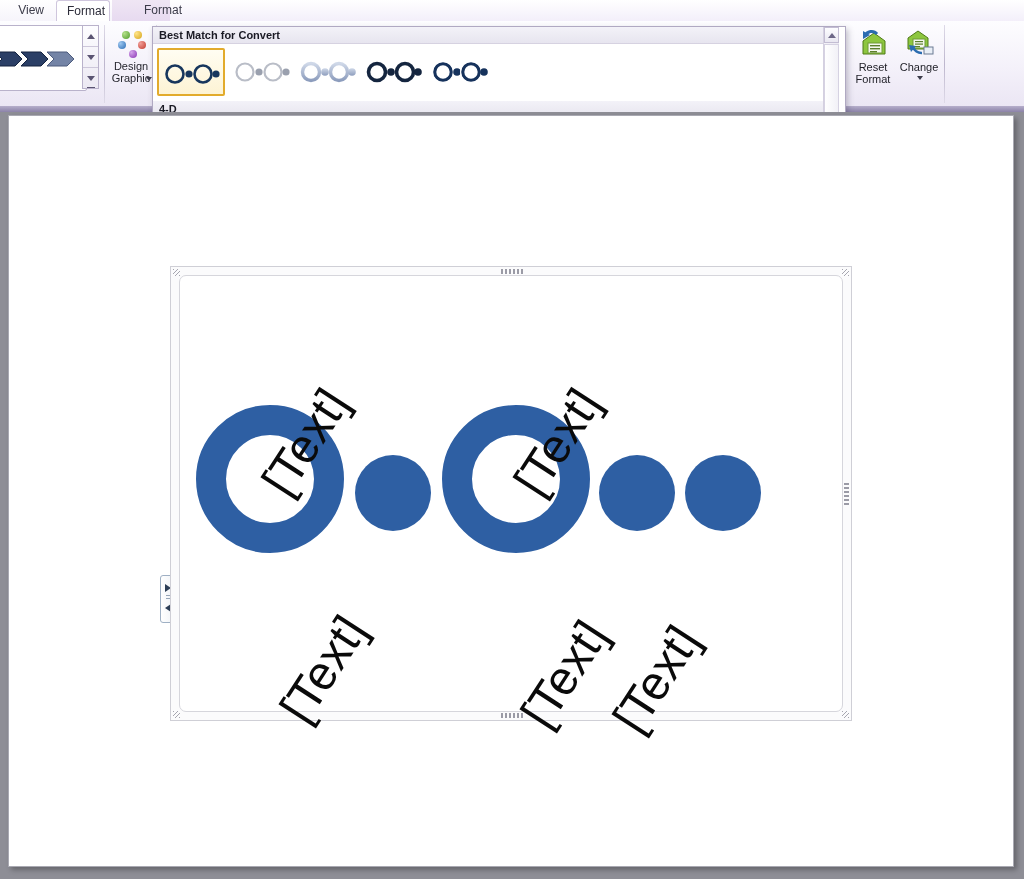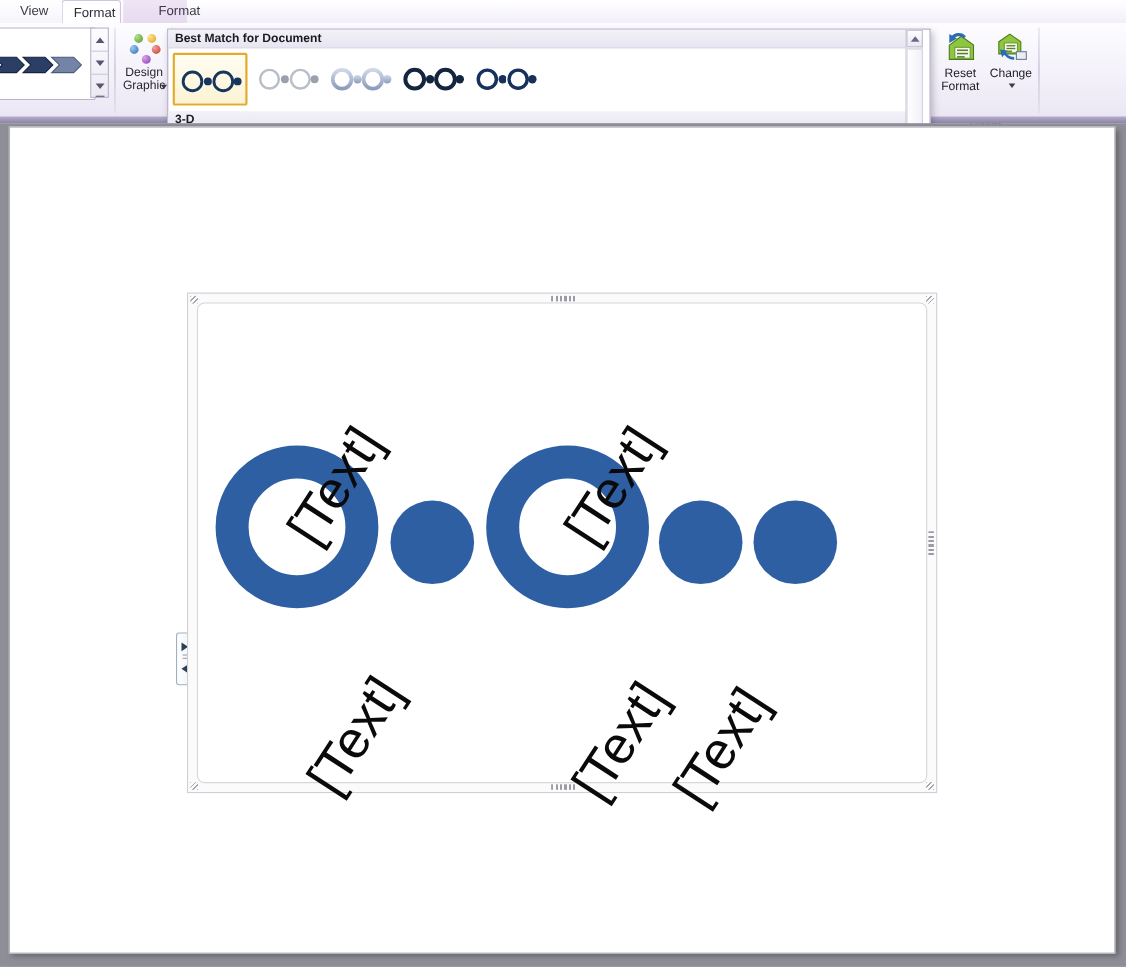--- a/index.html
+++ b/index.html
@@ -317,21 +317,21 @@
     </div>
     <div id="grp-reset-sep"></div>
 
   </div>
 
   <div id="ribbon-bottomband"></div>
 </div>
 
 <div id="gallery">
 
-  <div class="gal-header" id="hdr-best">Best Match for Document</div>
+  <div class="gal-header" id="hdr-best">Best Match for Convert</div>
 
   <div class="gal-row" id="row-best">
 
     <div class="gal-item selected" style="left:4px;">
       <svg class="gal-svg" viewBox="0 0 68 48">
         <circle cx="16" cy="24" r="8.5" fill="none" stroke="#17365d" stroke-width="2.6"></circle>
         <circle cx="30" cy="24" r="3.6" fill="#17365d"></circle>
         <circle cx="44" cy="24" r="8.5" fill="none" stroke="#17365d" stroke-width="2.6"></circle>
         <circle cx="57" cy="24" r="3.6" fill="#17365d"></circle>
       </svg>
@@ -375,21 +375,21 @@
         <circle cx="16" cy="24" r="8.5" fill="none" stroke="#16325c" stroke-width="3.6"></circle>
         <circle cx="16" cy="24" r="10.4" fill="none" stroke="#ffffff" stroke-width="1.2"></circle>
         <circle cx="30" cy="24" r="3.8" fill="#16325c"></circle>
         <circle cx="44" cy="24" r="8.5" fill="none" stroke="#16325c" stroke-width="3.6"></circle>
         <circle cx="44" cy="24" r="10.4" fill="none" stroke="#ffffff" stroke-width="1.2"></circle>
         <circle cx="57" cy="24" r="3.8" fill="#16325c"></circle>
       </svg>
     </div>
   </div>
 
-  <div class="gal-header" id="hdr-3d">3-D</div>
+  <div class="gal-header" id="hdr-3d">4-D</div>
 
   <div class="gal-row" id="row-3d">
 
     <div class="gal-item" style="left:4px;">
       <svg class="gal-svg" viewBox="0 0 68 48">
         <defs>
             <radialGradient id="p3a" cx="35%" cy="30%">
               <stop offset="0" stop-color="#eaf2fb"></stop>
               <stop offset="1" stop-color="#2d5a95"></stop>
             </radialGradient>

